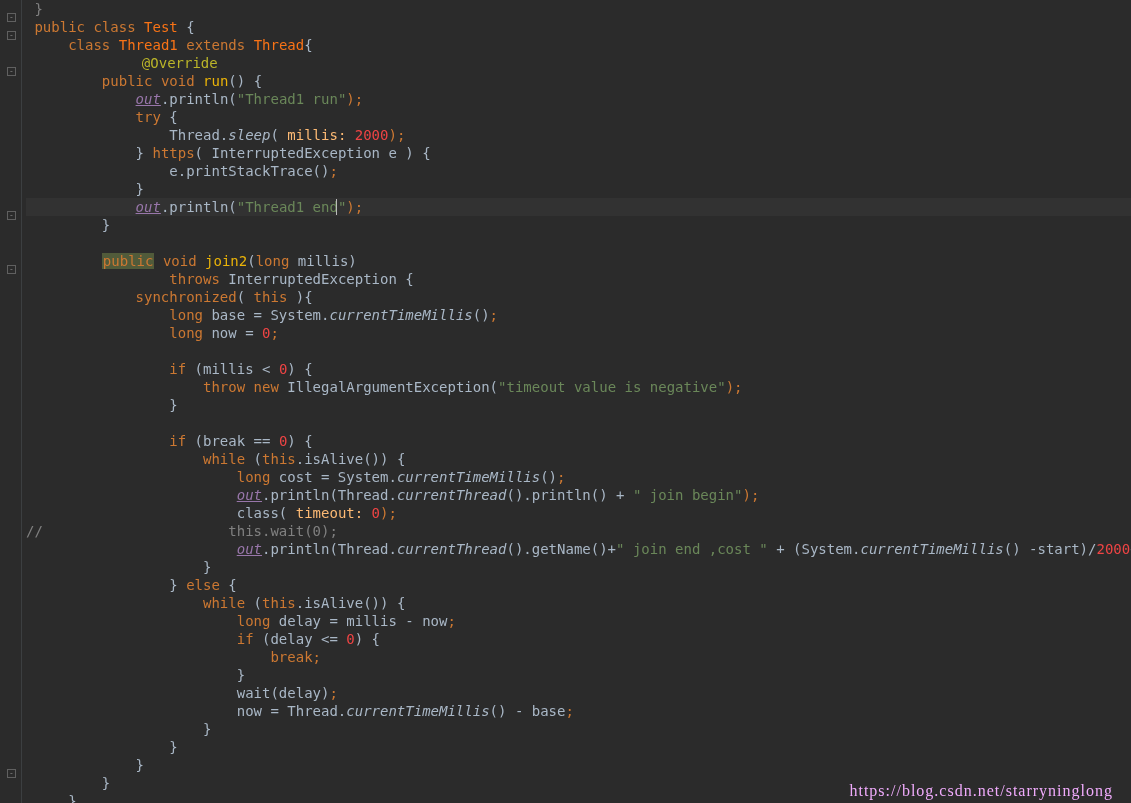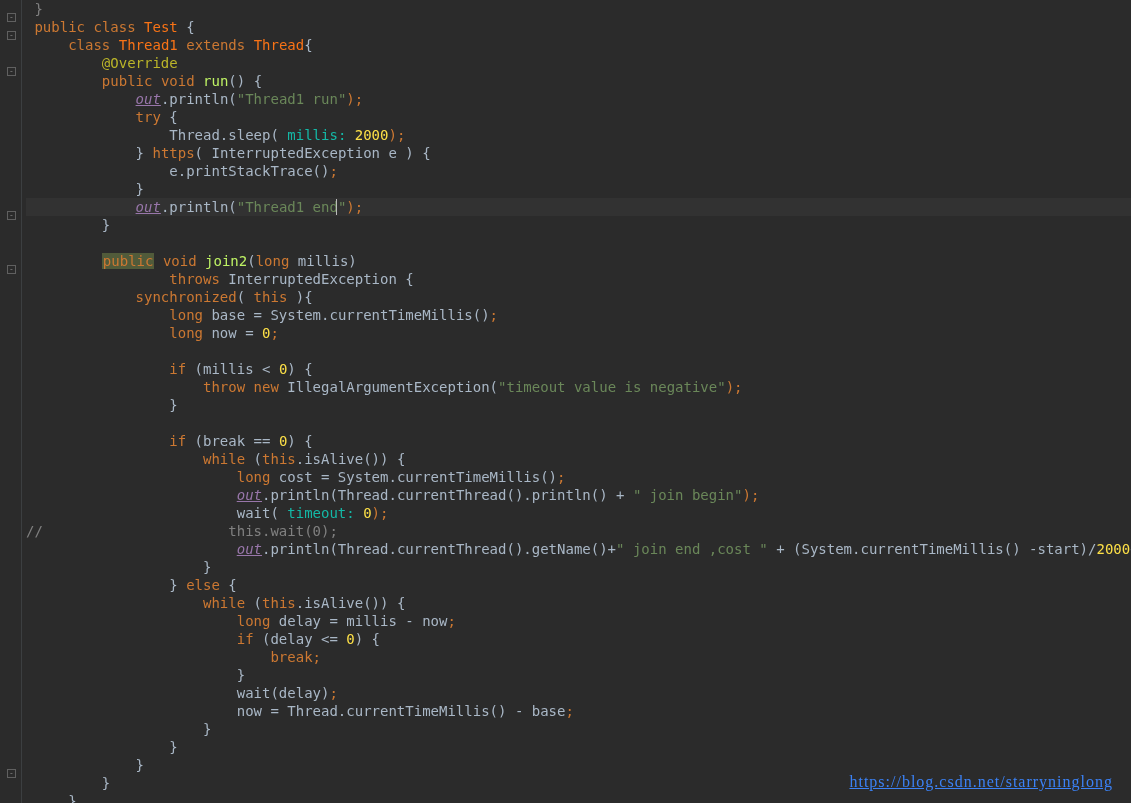--- a/index.html
+++ b/index.html
@@ -39,51 +39,50 @@
     }
     .cursor {
       position: absolute;
       width: 1px;
       height: 16px;
       background: #bbbbbb;
       top: 1px;
     }
     .kw { color: #cc7832; }
     .cls { color: #f97316; }
-    .method { color: #bef264; }
+    .method { color: #eab308; }
     .str { color: #6a8759; }
-    .num { color: #fde047; }
+    .num { color: #ef4444; }
     .com { color: #808080; }
-    .anno { color: #bbb529; }
-    .italic { }
+    .anno { color: #bbb529; margin-left: 40px; }
+    .italic { font-style: italic; }
     .field { color: #9876aa; font-style: italic; text-decoration: underline; }
     .punc { color: #cc7832; }
-    .param { color: #14b8a6; }
+    .param { color: #fdba74; }
     .hlkw { background: #515b3a; color: #cc7832; padding: 0 1px; }
     .fold {
       position: absolute;
       left: 7px;
       width: 9px;
       height: 9px;
       border: 1px solid #606060;
       background: #2b2b2b;
       font-size: 8px;
       text-align: center;
       line-height: 7px;
       color: #808080;
     }
     .watermark {
       position: absolute;
-      bottom: 12px;
+      bottom: 3px;
       right: 18px;
-      color: #3b82f6;
+      color: #f0abfc;
       font-family: serif;
       font-size: 16px;
       letter-spacing: 1px;
-      text-decoration: underline;
     }
   </style>
 </head>
 <body>
 
 <div class="editor">
   <div class="gutter">
     <div class="fold" style="top:13px;">-</div>
     <div class="fold" style="top:31px;">-</div>
     <div class="fold" style="top:67px;">-</div>
@@ -113,21 +112,21 @@
     <div class="line">                 <span class="kw">long</span><span> now = </span><span class="num">0</span><span class="punc">;</span></div>
     <div class="line"><span> </span></div>
     <div class="line">                 <span class="kw">if</span><span> (millis &lt; </span><span class="num">0</span><span>) {</span></div>
     <div class="line">                     <span class="kw">throw</span> <span class="kw">new</span><span> IllegalArgumentException(</span><span class="str">"timeout value is negative"</span><span class="punc">);</span></div>
     <div class="line">                 <span>}</span></div>
     <div class="line"><span> </span></div>
     <div class="line">                 <span class="kw">if</span><span> (break == </span><span class="num">0</span><span>) {</span></div>
     <div class="line">                     <span class="kw">while</span><span> (</span><span class="kw">this</span><span>.isAlive()) {</span></div>
     <div class="line">                         <span class="kw">long</span><span> cost = System.</span><span class="italic">currentTimeMillis</span><span>()</span><span class="punc">;</span></div>
     <div class="line">                         <span class="field">out</span><span>.println(Thread.</span><span class="italic">currentThread</span><span>().println() + </span><span class="str">" join begin"</span><span class="punc">);</span></div>
-    <div class="line">                         <span>wait( </span><span class="param">timeout: </span><span class="num">0</span><span class="punc">);</span></div>
+    <div class="line">                         <span>class( </span><span class="param">timeout: </span><span class="num">0</span><span class="punc">);</span></div>
     <div class="line"><span class="com">//                      this.wait(0);</span></div>
     <div class="line">                         <span class="field">out</span><span>.println(Thread.</span><span class="italic">currentThread</span><span>().getName()+</span><span class="str">" join end ,cost "</span><span> + (System.</span><span class="italic">currentTimeMillis</span><span>() -start)/</span><span class="num">2000</span><span>+</span></div>
     <div class="line">                     <span>}</span></div>
     <div class="line">                 <span>} </span><span class="kw">else</span><span> {</span></div>
     <div class="line">                     <span class="kw">while</span><span> (</span><span class="kw">this</span><span>.isAlive()) {</span></div>
     <div class="line">                         <span class="kw">long</span><span> delay = millis - now</span><span class="punc">;</span></div>
     <div class="line">                         <span class="kw">if</span><span> (delay &lt;= </span><span class="num">0</span><span>) {</span></div>
     <div class="line">                             <span class="kw">break</span><span class="punc">;</span></div>
     <div class="line">                         <span>}</span></div>
     <div class="line">                         <span>wait(delay)</span><span class="punc">;</span></div>

